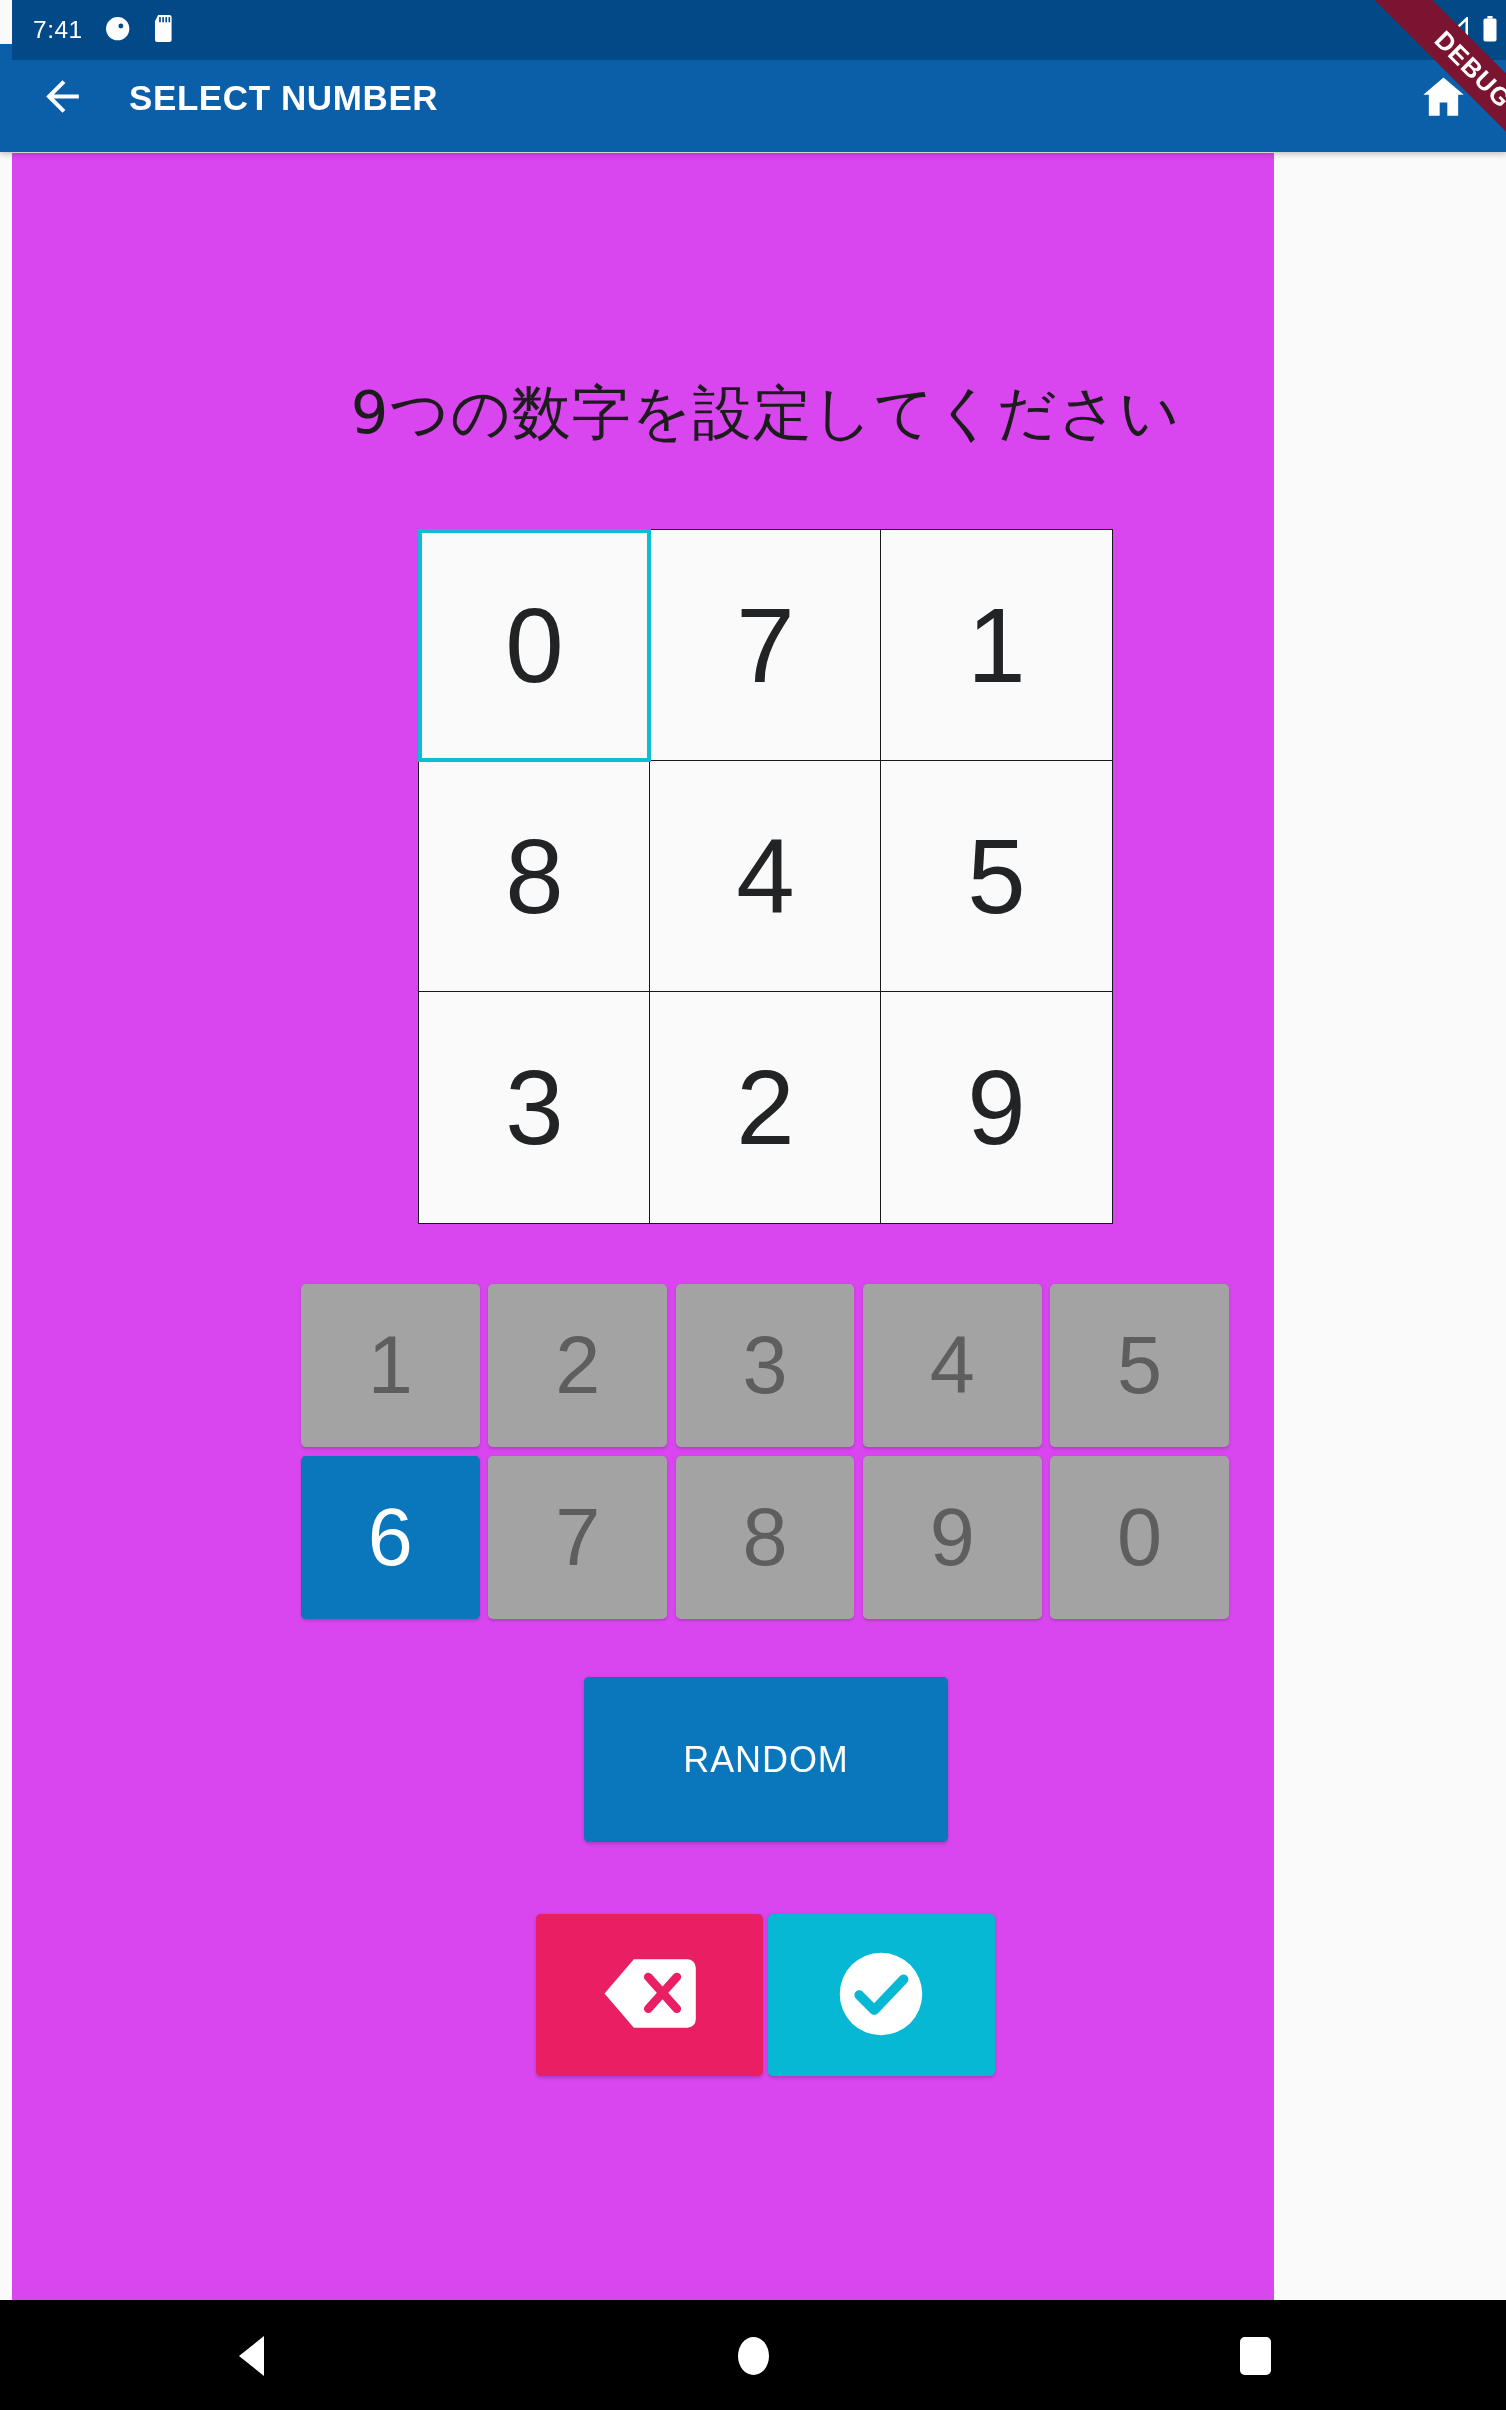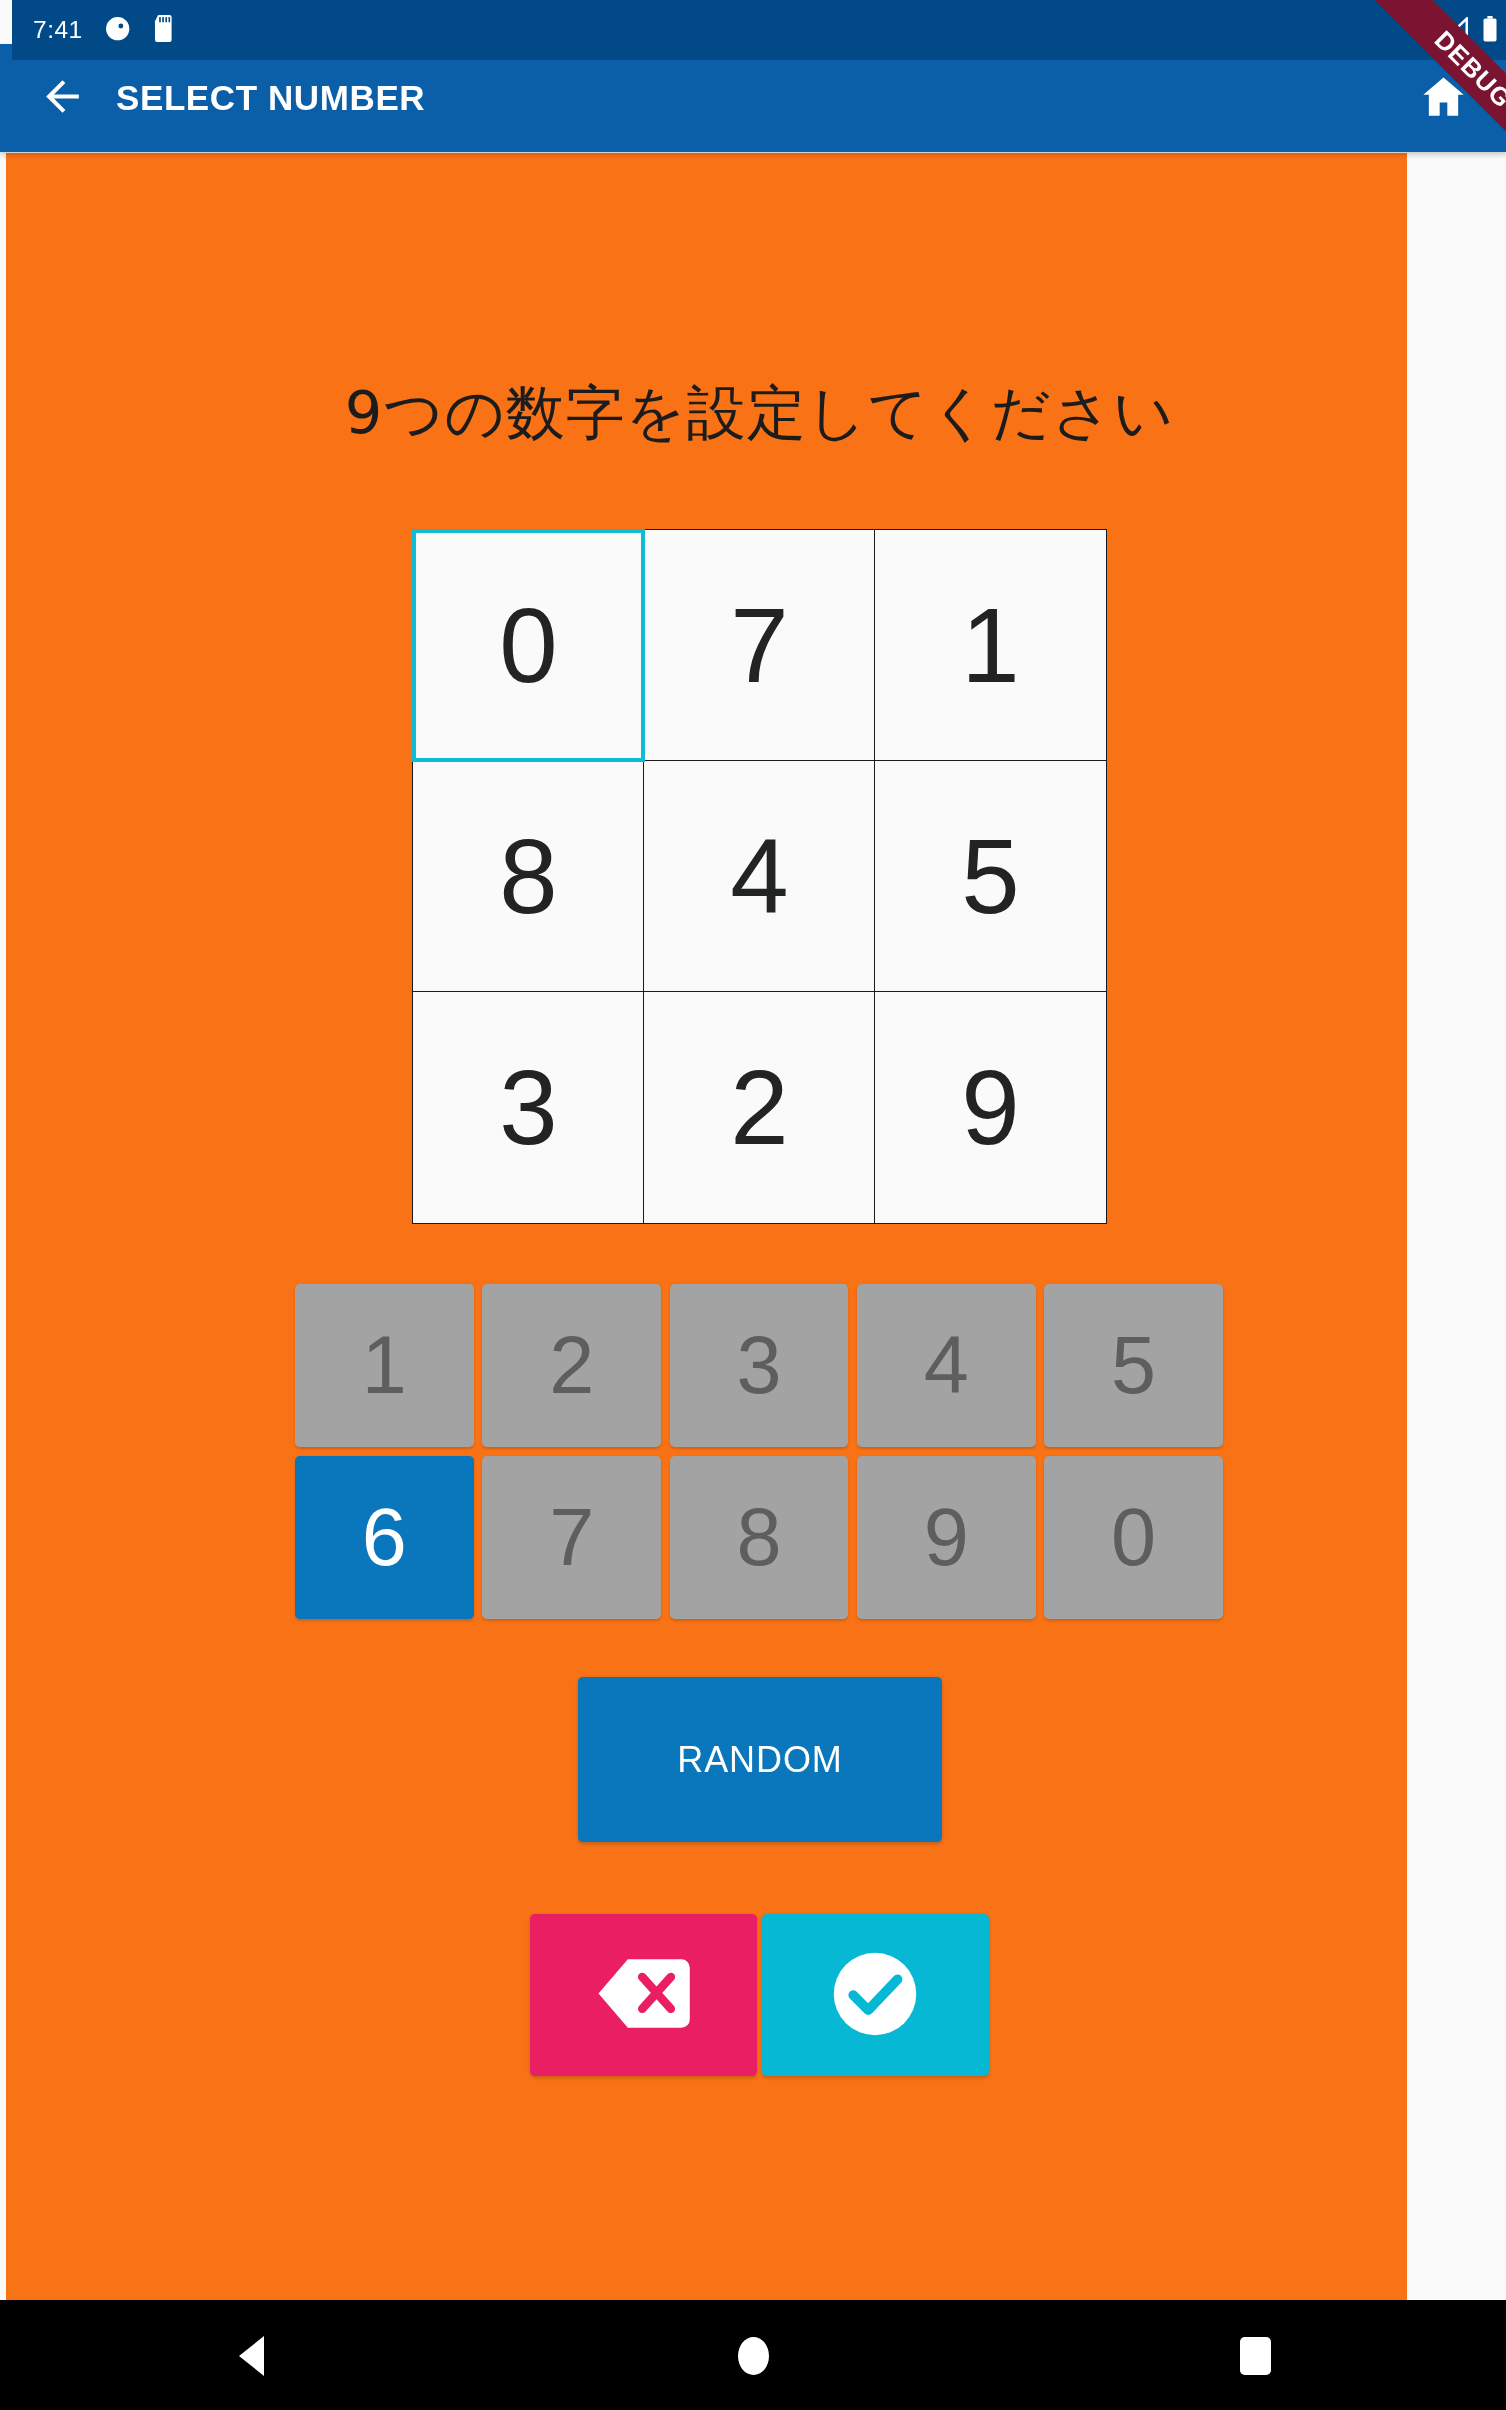--- a/index.html
+++ b/index.html
@@ -49,21 +49,21 @@
   #back-button {
     width:68px; height:68px;
     display:flex; align-items:center; justify-content:center;
     cursor:pointer; flex:0 0 auto;
   }
   #app-bar-title {
     color:#ffffff;
     font-size:35px;
     font-weight:bold;
     letter-spacing:0.6px;
-    margin-left:20px;
+    margin-left:33px;
   }
   #home-button {
     margin-left:auto;
     width:72px; height:72px;
     display:flex; align-items:center; justify-content:center;
     cursor:pointer;
   }
 
   
   #debug-ribbon {
@@ -83,23 +83,23 @@
     font-weight:bold;
     letter-spacing:0.9px;
     display:flex; align-items:center; justify-content:center;
     transform:rotate(45deg);
     transform-origin:center;
     left:13px; top:49px;
   }
 
   
   #content {
-    position:absolute; left:6px; top:153px;
-    width:1401px; height:2147px;
-    background:#f97316;
+    position:absolute; left:12px; top:153px;
+    width:1262px; height:2147px;
+    background:#d946ef;
   }
 
   #prompt-text {
     position:absolute;
     left:0; top:221px;
     width:1507px;
     text-align:center;
     font-size:59px;
     color:#1C1C1C;
     font-family:"DejaVu Sans", sans-serif;

